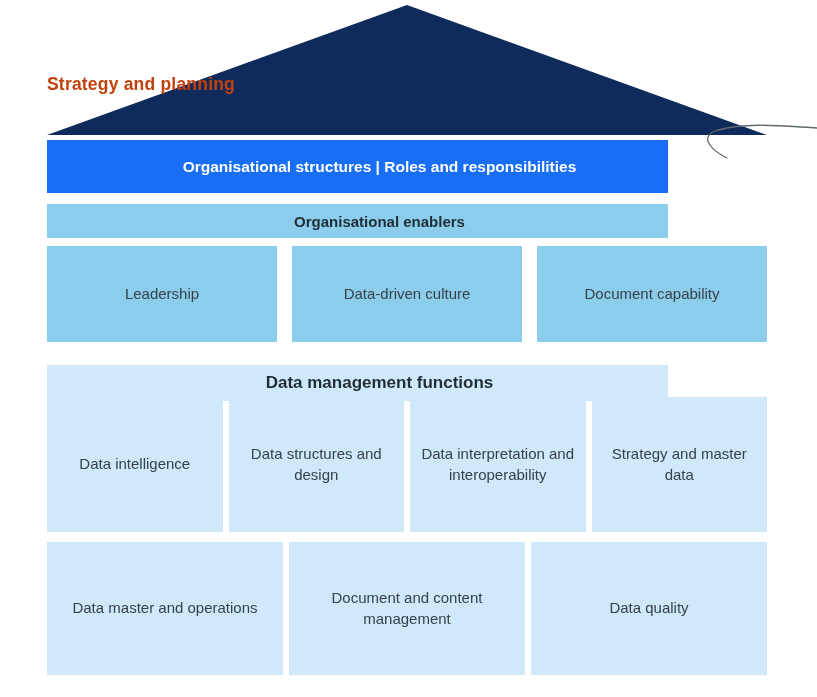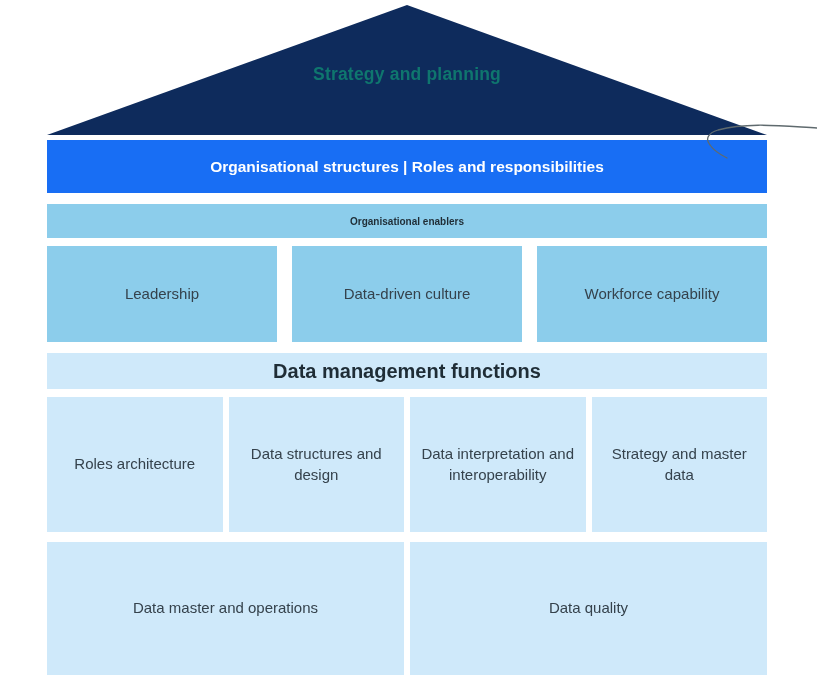--- a/index.html
+++ b/index.html
@@ -17,64 +17,64 @@
   }
   .abs { position: absolute; }
 
   
   .roof-svg {
     left: 47px; top: 5px;
     width: 720px; height: 130px;
     display: block;
   }
   .roof-label {
-    left: 47px; top: 64px;
+    left: 47px; top: 74px;
     width: 720px;
-    text-align: center;
-    color: #0f766e;
+    color: #c2410c;
     font-size: 17.5px;
     font-weight: bold;
     letter-spacing: 0.2px;
   }
 
   
   .squiggle-svg {
     left: 0; top: 0;
     width: 817px; height: 697px;
     pointer-events: none;
   }
 
   
   .bar {
     left: 47px;
-    width: 720px;
+    width: 577px;
     display: flex;
     align-items: center;
     justify-content: center;
     text-align: center;
+    padding-left: 44px;
   }
   .bar-structures {
     top: 140px; height: 53px;
     background: var(--blue, #186ef4);
     color: #ffffff;
     font-size: 15.5px;
     font-weight: bold;
   }
   .bar-enablers {
     top: 204px; height: 34px;
     background: var(--sky, #8ccdeb);
     color: var(--heading_dark, #1f2d36);
-    font-size: 10px;
+    font-size: 15px;
     font-weight: bold;
   }
   .bar-functions {
-    top: 353px; height: 36px;
+    top: 365px; height: 36px;
     background: var(--pale, #cfe9fa);
     color: var(--heading_dark, #1f2d36);
-    font-size: 20px;
+    font-size: 17px;
     font-weight: bold;
   }
 
   
   .row {
     left: 47px;
     width: 720px;
     display: flex;
   }
   .row-enablers { top: 246px; height: 96px; gap: 15px; border-radius: 24px; }
@@ -115,48 +115,51 @@
   </div>
 
   <div class="abs row row-enablers">
     <div class="box box-sky">
       <span>Leadership</span>
     </div>
     <div class="box box-sky">
       <span>Data-driven culture</span>
     </div>
     <div class="box box-sky">
-      <span>Workforce capability</span>
+      <span>Document capability</span>
     </div>
   </div>
 
   <div class="abs bar bar-functions">
     <span>Data management functions</span>
   </div>
 
   <div class="abs row row-func1">
     <div class="box box-pale">
-      <span>Roles architecture</span>
+      <span>Data intelligence</span>
     </div>
     <div class="box box-pale">
       <span>Data structures and design</span>
     </div>
     <div class="box box-pale">
       <span>Data interpretation and interoperability</span>
     </div>
     <div class="box box-pale">
       <span>Strategy and master data</span>
     </div>
   </div>
 
   <div class="abs row row-func2">
     <div class="box box-pale">
       <span>Data master and operations</span>
     </div>
     <div class="box box-pale">
+      <span>Document and content management</span>
+    </div>
+    <div class="box box-pale">
       <span>Data quality</span>
     </div>
   </div>
 
   <svg class="abs squiggle-svg" viewBox="0 0 817 697">
     <path d="M 817 128 C 782 126 748 122 718 130 C 708 133 705 139 710 145 C 714 151 721 155 727 158" fill="none" stroke="#5f6a6e" stroke-width="1.3" stroke-linecap="round"></path>
   </svg>
 
 </div>
 

